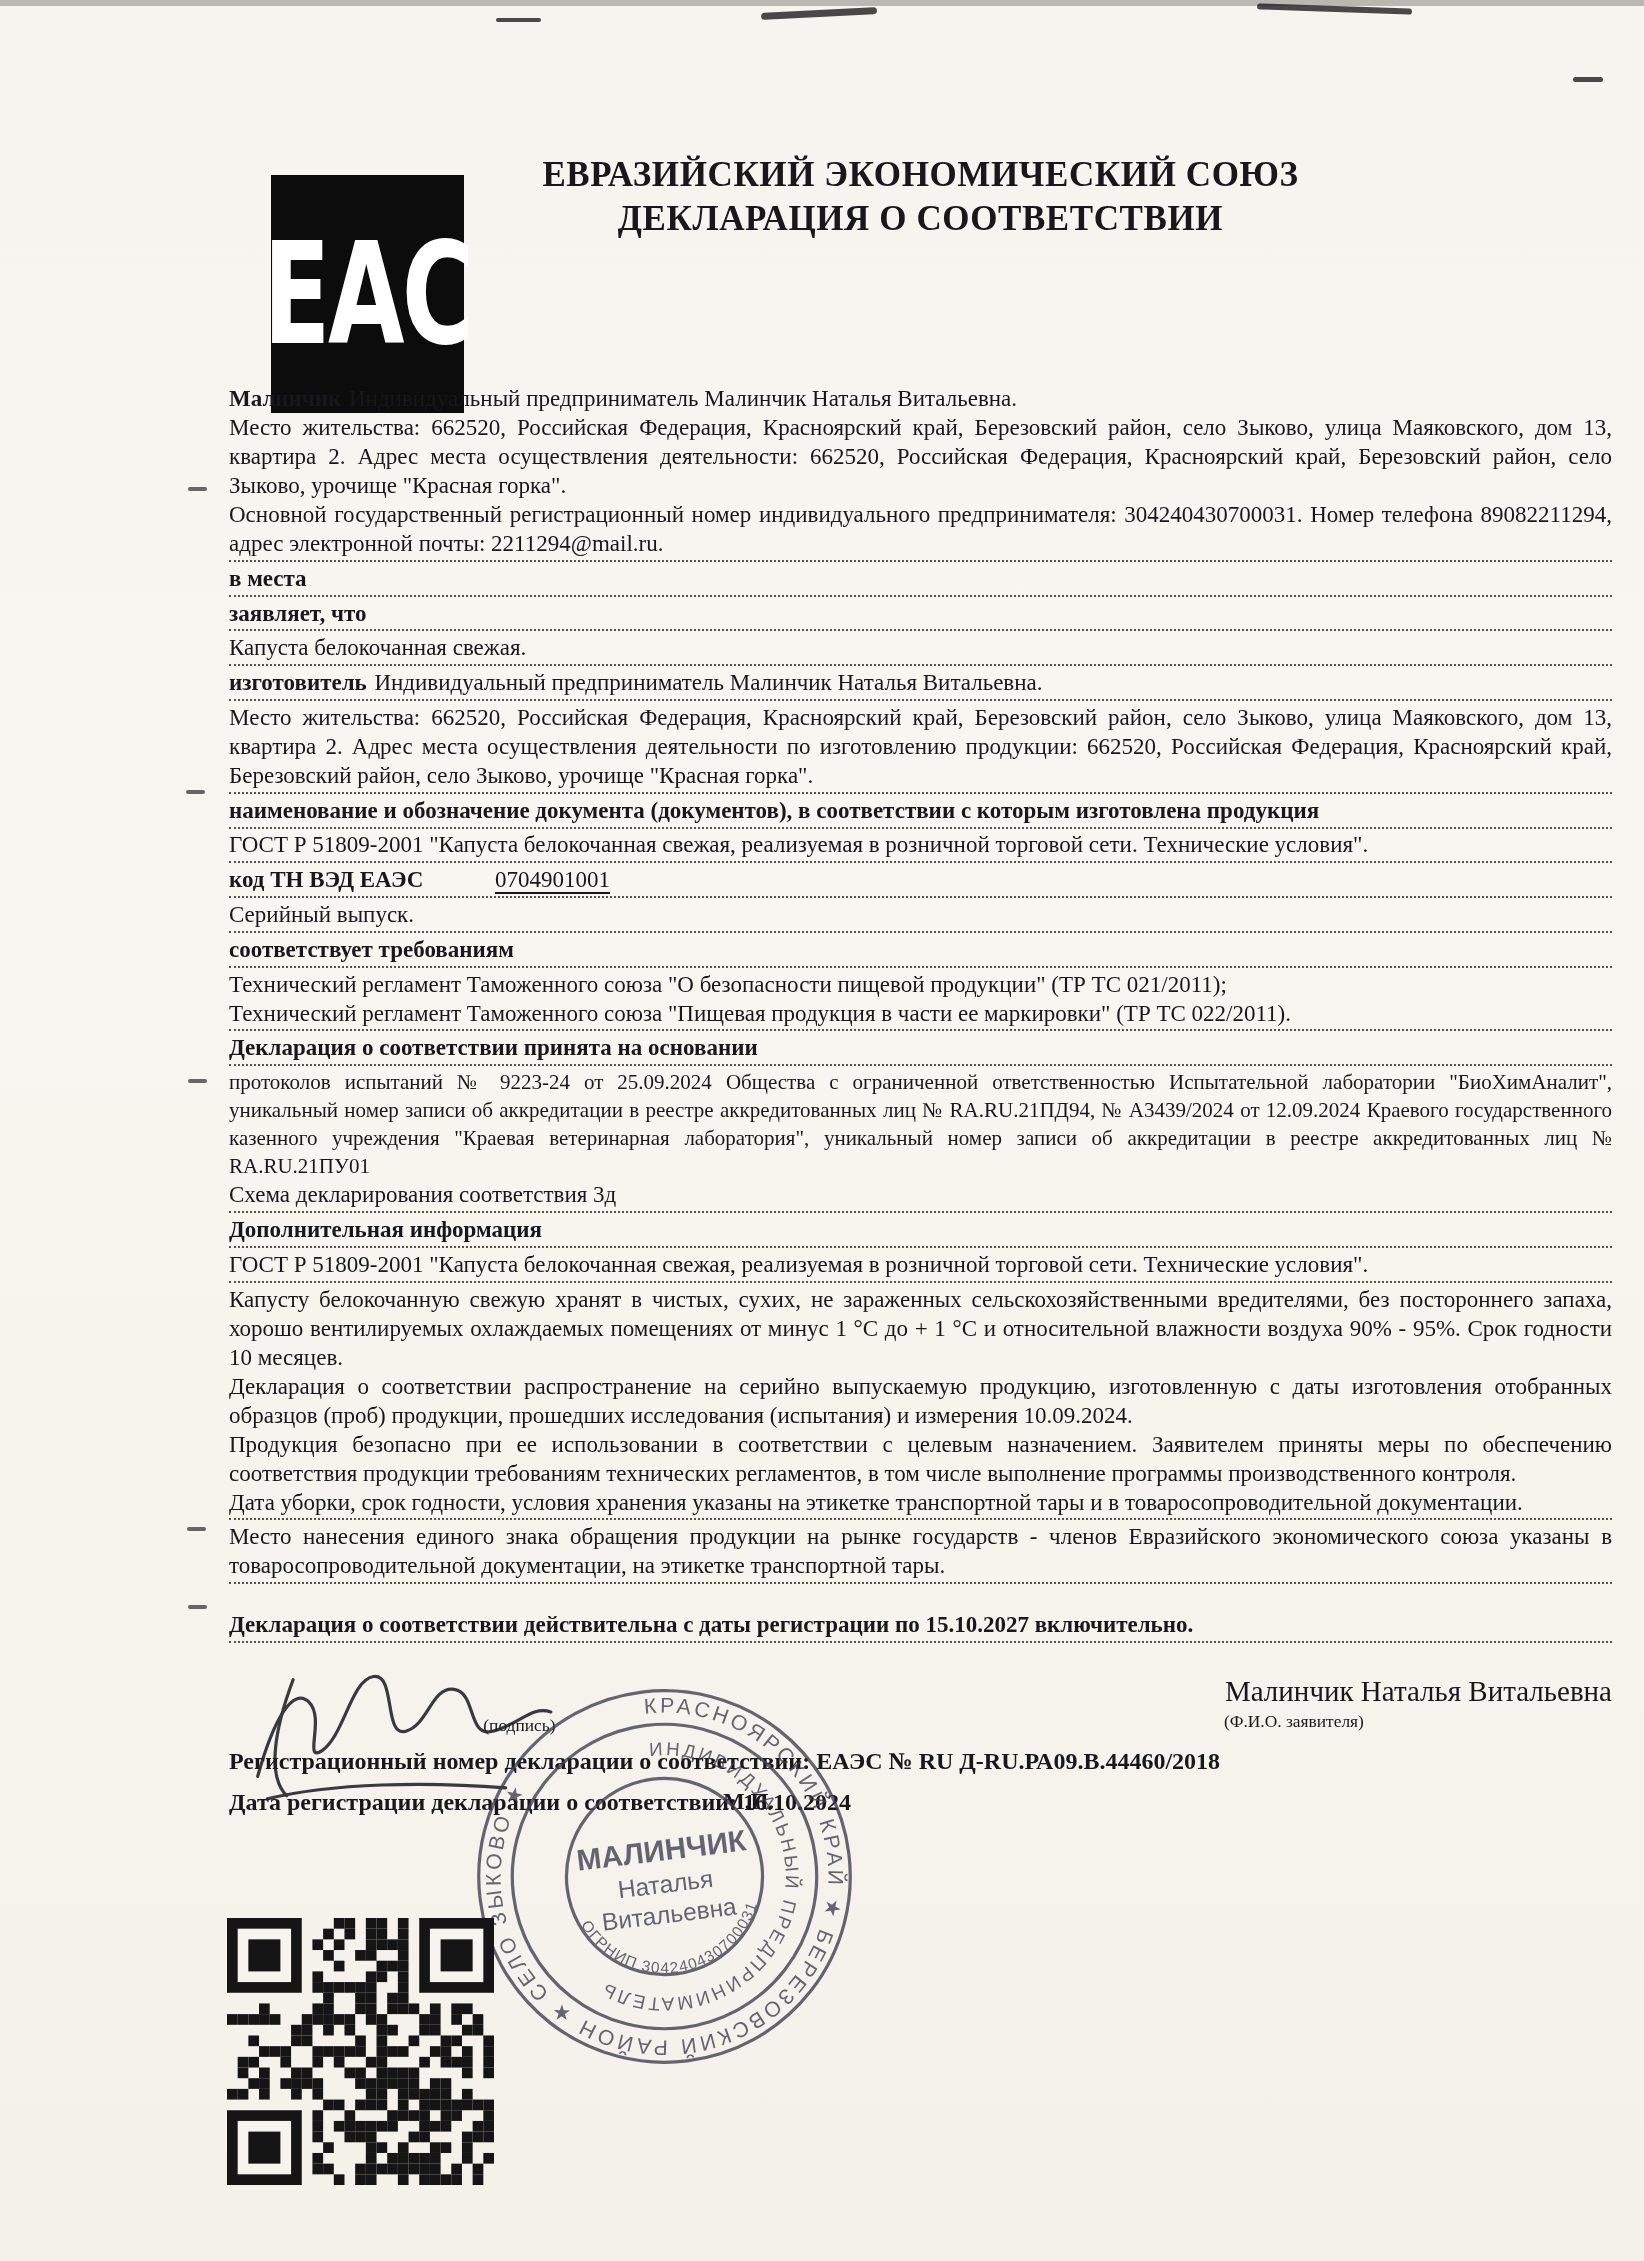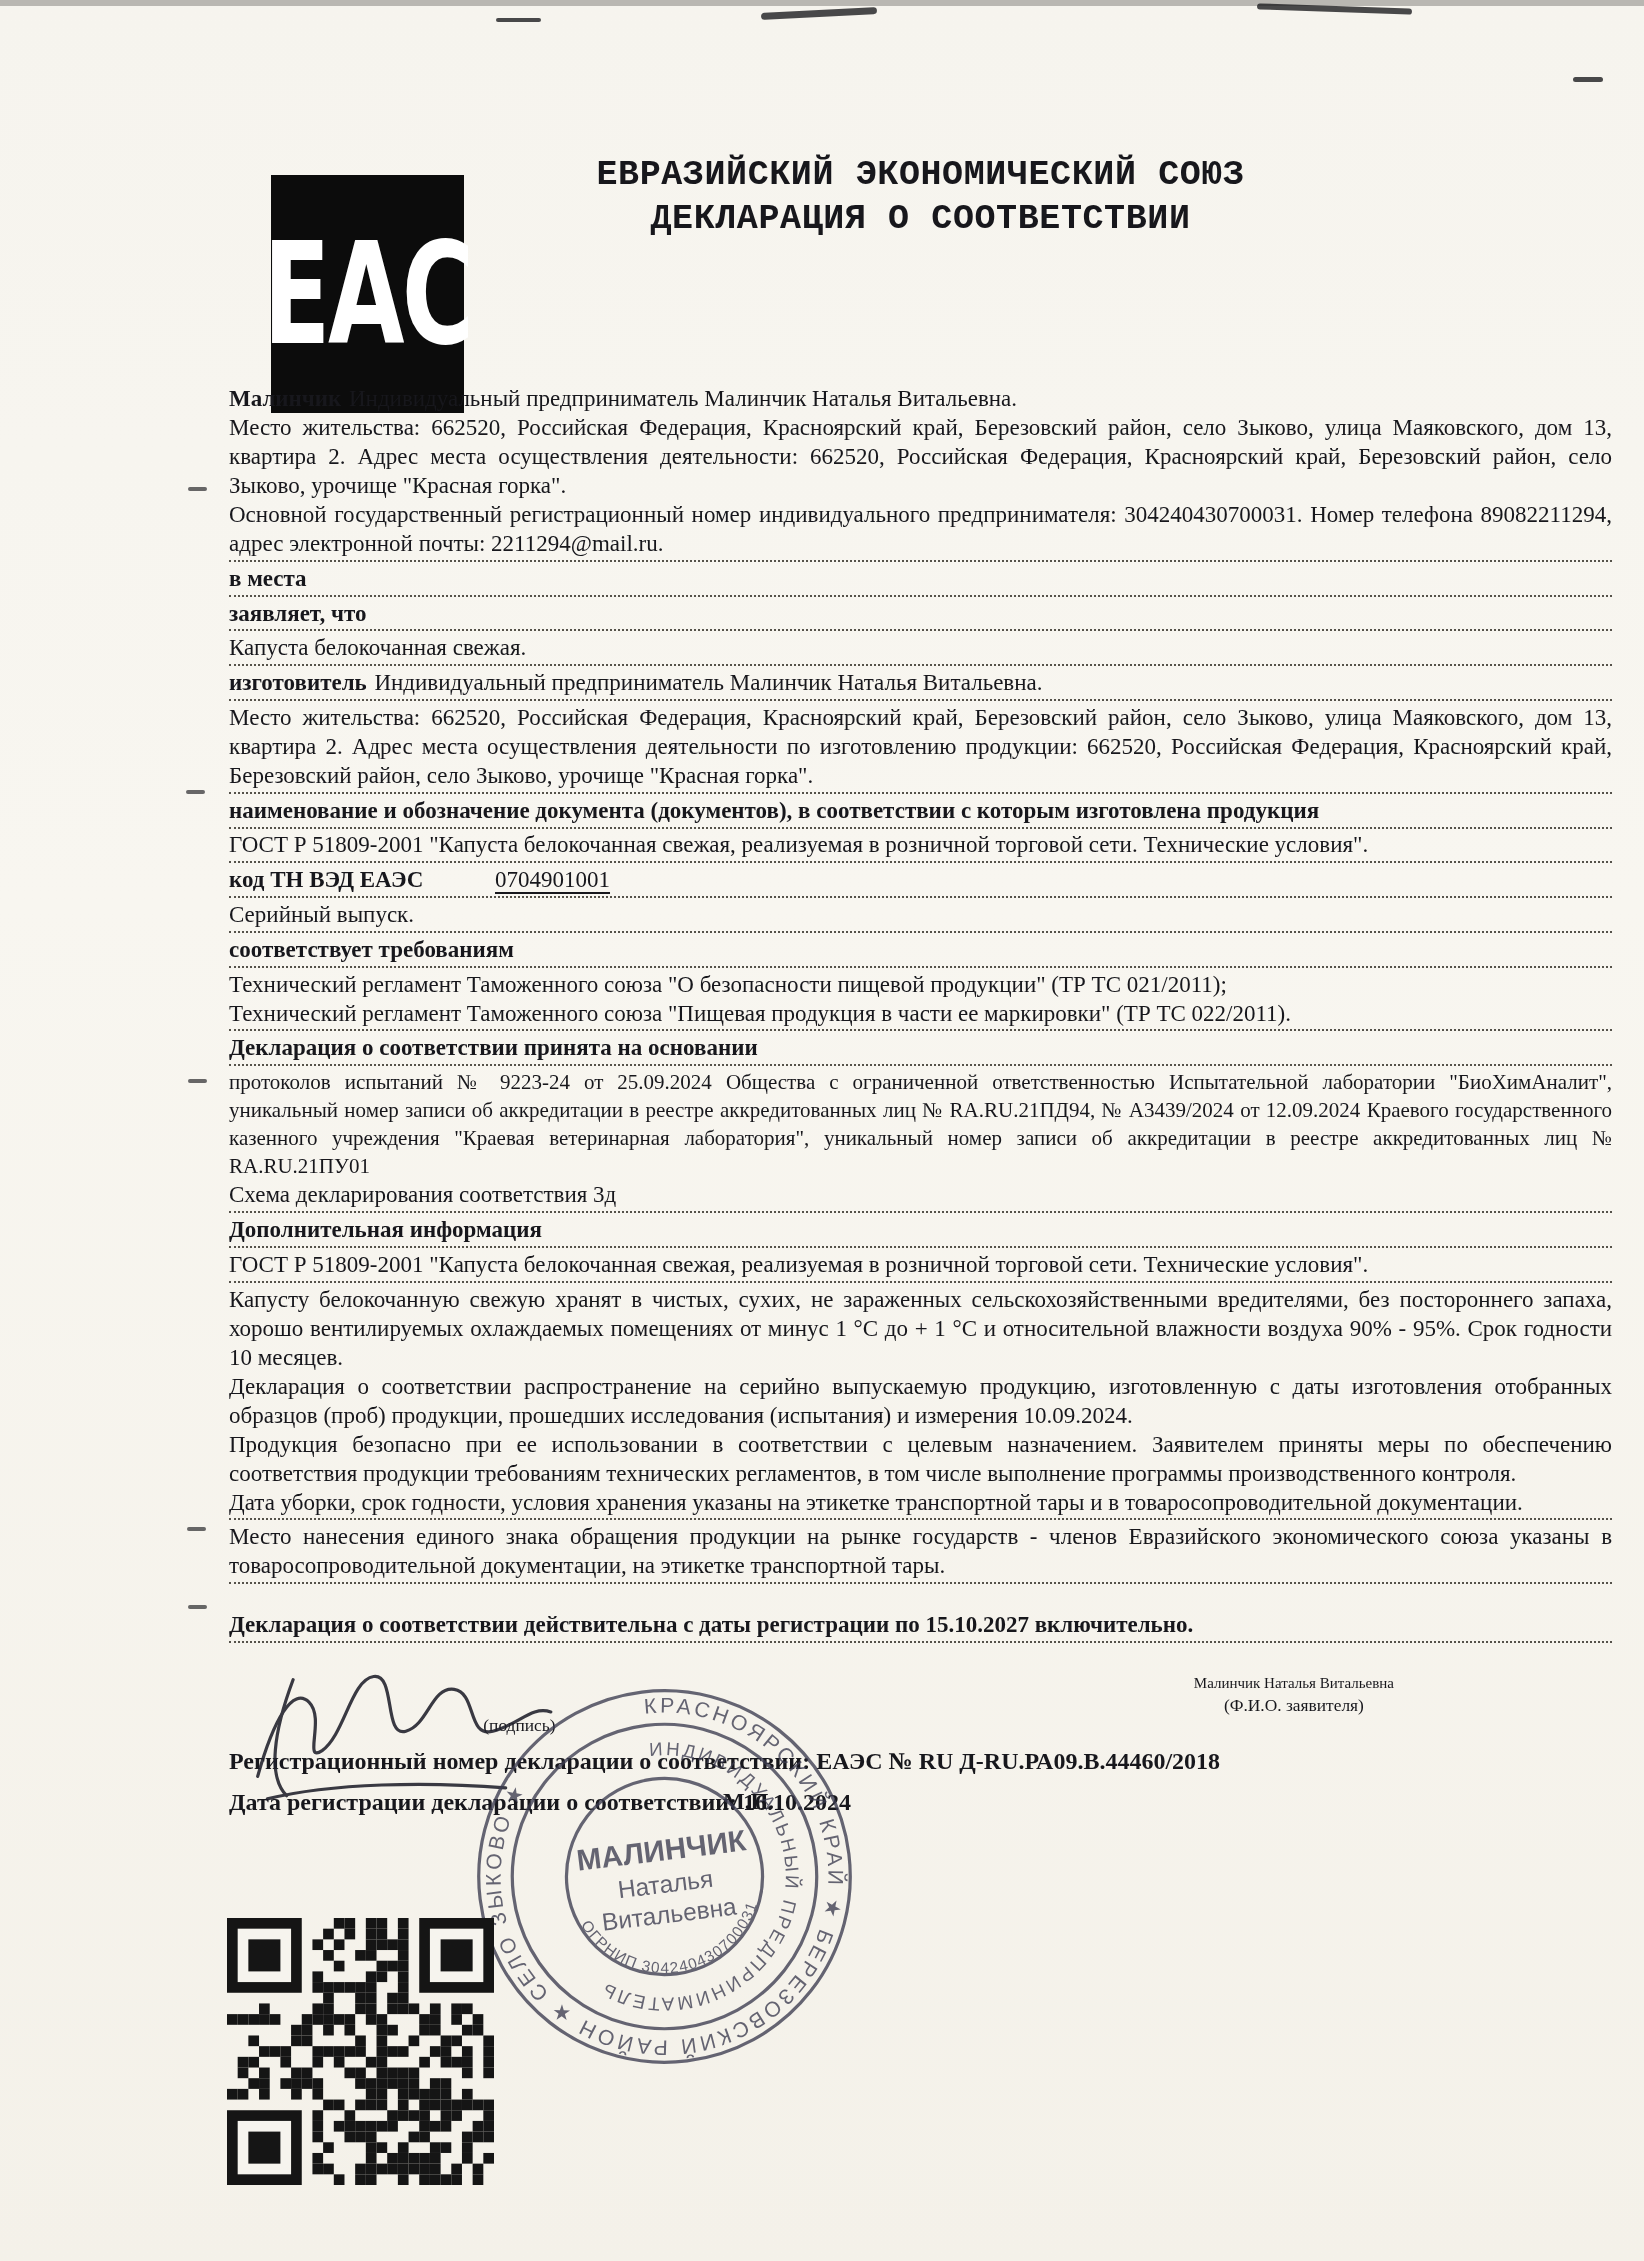--- a/index.html
+++ b/index.html
@@ -15,36 +15,36 @@
   
   .eac-logo{
     position:absolute;left:271px;top:175px;width:193px;height:238px;background:#0c0c0c;
     display:flex;align-items:center;justify-content:center;
   }
   .eac-logo span{
     color:#fff;font-family:"DejaVu Sans",sans-serif;font-weight:bold;font-size:97px;
     transform:scaleY(1.45) scaleX(1.02);letter-spacing:-2.6px;
   }
   
-  .title{position:absolute;left:229px;top:153px;width:1383px;text-align:center;font-family:Liberation Mono, monospace;}
+  .title{position:absolute;left:229px;top:153px;width:1383px;text-align:center;}
   .title div{font-weight:bold;font-size:35px;line-height:44px;letter-spacing:0.6px;}
   
   .content{position:absolute;left:229px;top:384px;width:1383px;}
   .content p{margin:0;font-size:23px;line-height:29px;text-align:justify;}
   .content p.left{text-align:left;}
   .content b{margin-right:7.7px;}
   .dotted{border-bottom:2.6px dotted #55524a;padding-bottom:1.9px;margin-bottom:1.9px !important;}
   .small{font-size:21px !important;line-height:28px !important;}
   .code{margin-left:64px;text-decoration:underline;text-underline-offset:5.2px;}
   .validity{font-weight:bold;margin-top:26px !important;}
   
   .sig-row{display:flex;justify-content:space-between;margin-top:10.3px;}
   .sig-left{width:42%;text-align:center;padding-top:62px;font-size:17.4px;}
   .sig-right{width:46%;text-align:center;padding-top:22px;}
-  .fio{font-size:15px;}
+  .fio{font-size:29px;text-align:right;}
   .fio-label{font-size:17.4px;margin-top:2.6px;}
   .reg{font-weight:bold;text-align:left !important;margin-top:9px !important;font-size:24px !important;line-height:32px !important;}
   
   .mp{position:absolute;left:723px;top:1789px;font-weight:bold;font-size:23px;}
   
   .signature{position:absolute;left:248px;top:1641px;width:335px;height:187px;}
   
   .stamp{position:absolute;left:471px;top:1683px;width:387px;height:387px;transform:rotate(-7deg);opacity:.78;}
   .stamp text{font-family:"Liberation Sans","DejaVu Sans",sans-serif;fill:#3c3c50;}
   

